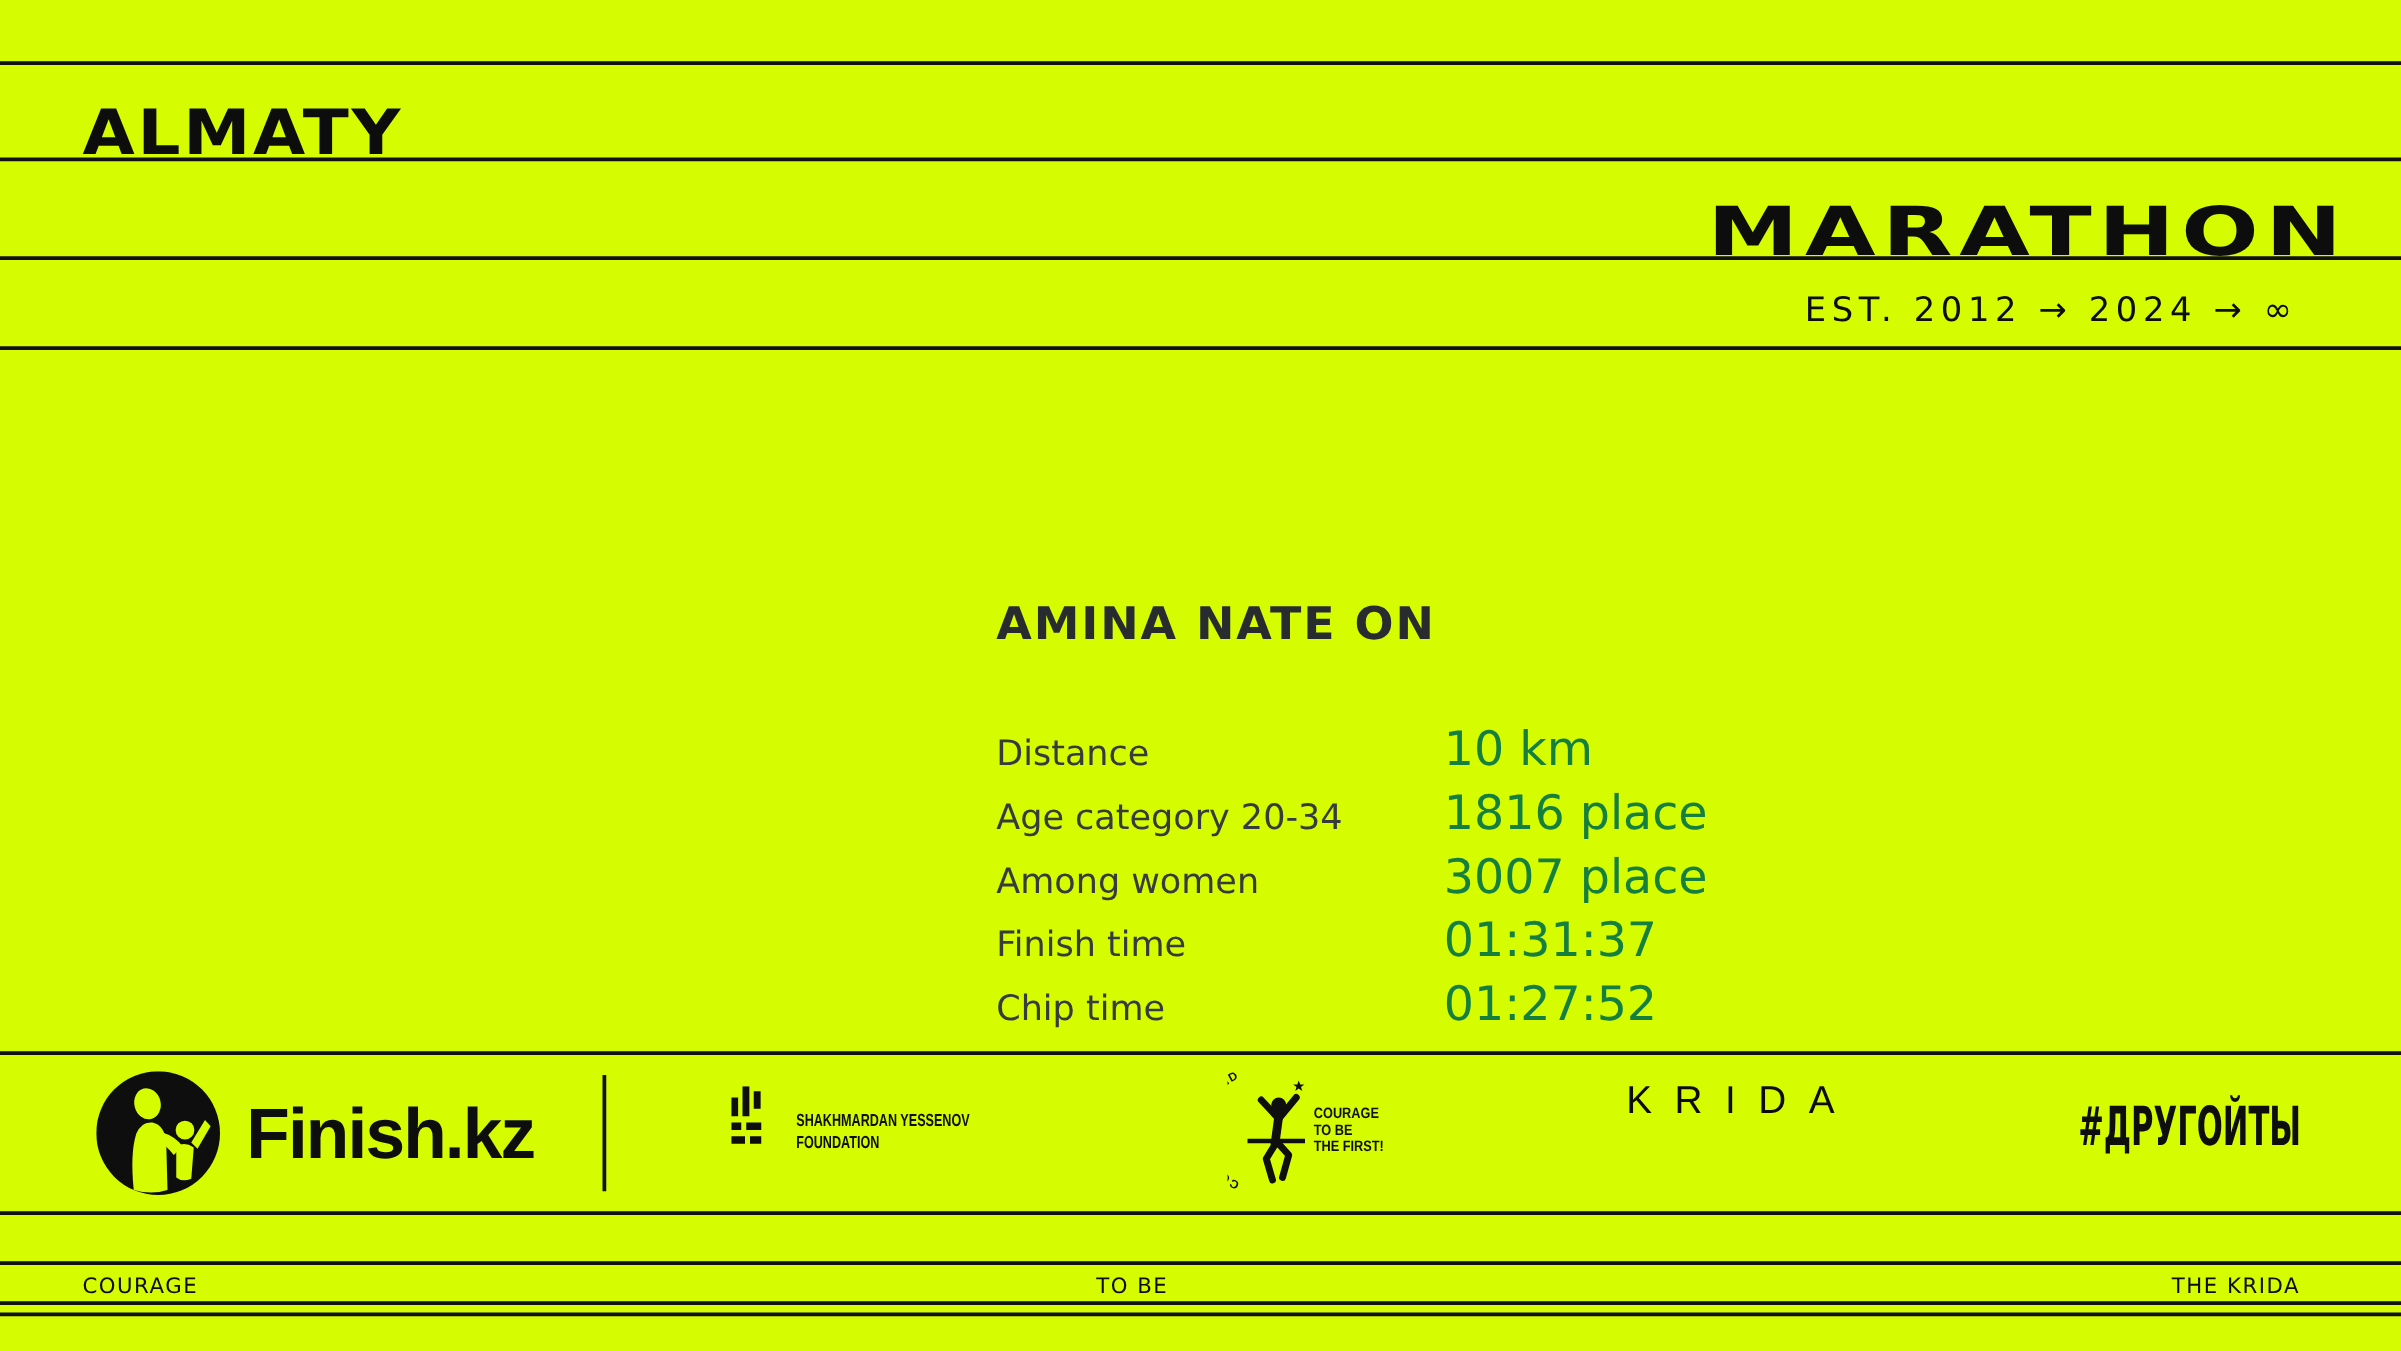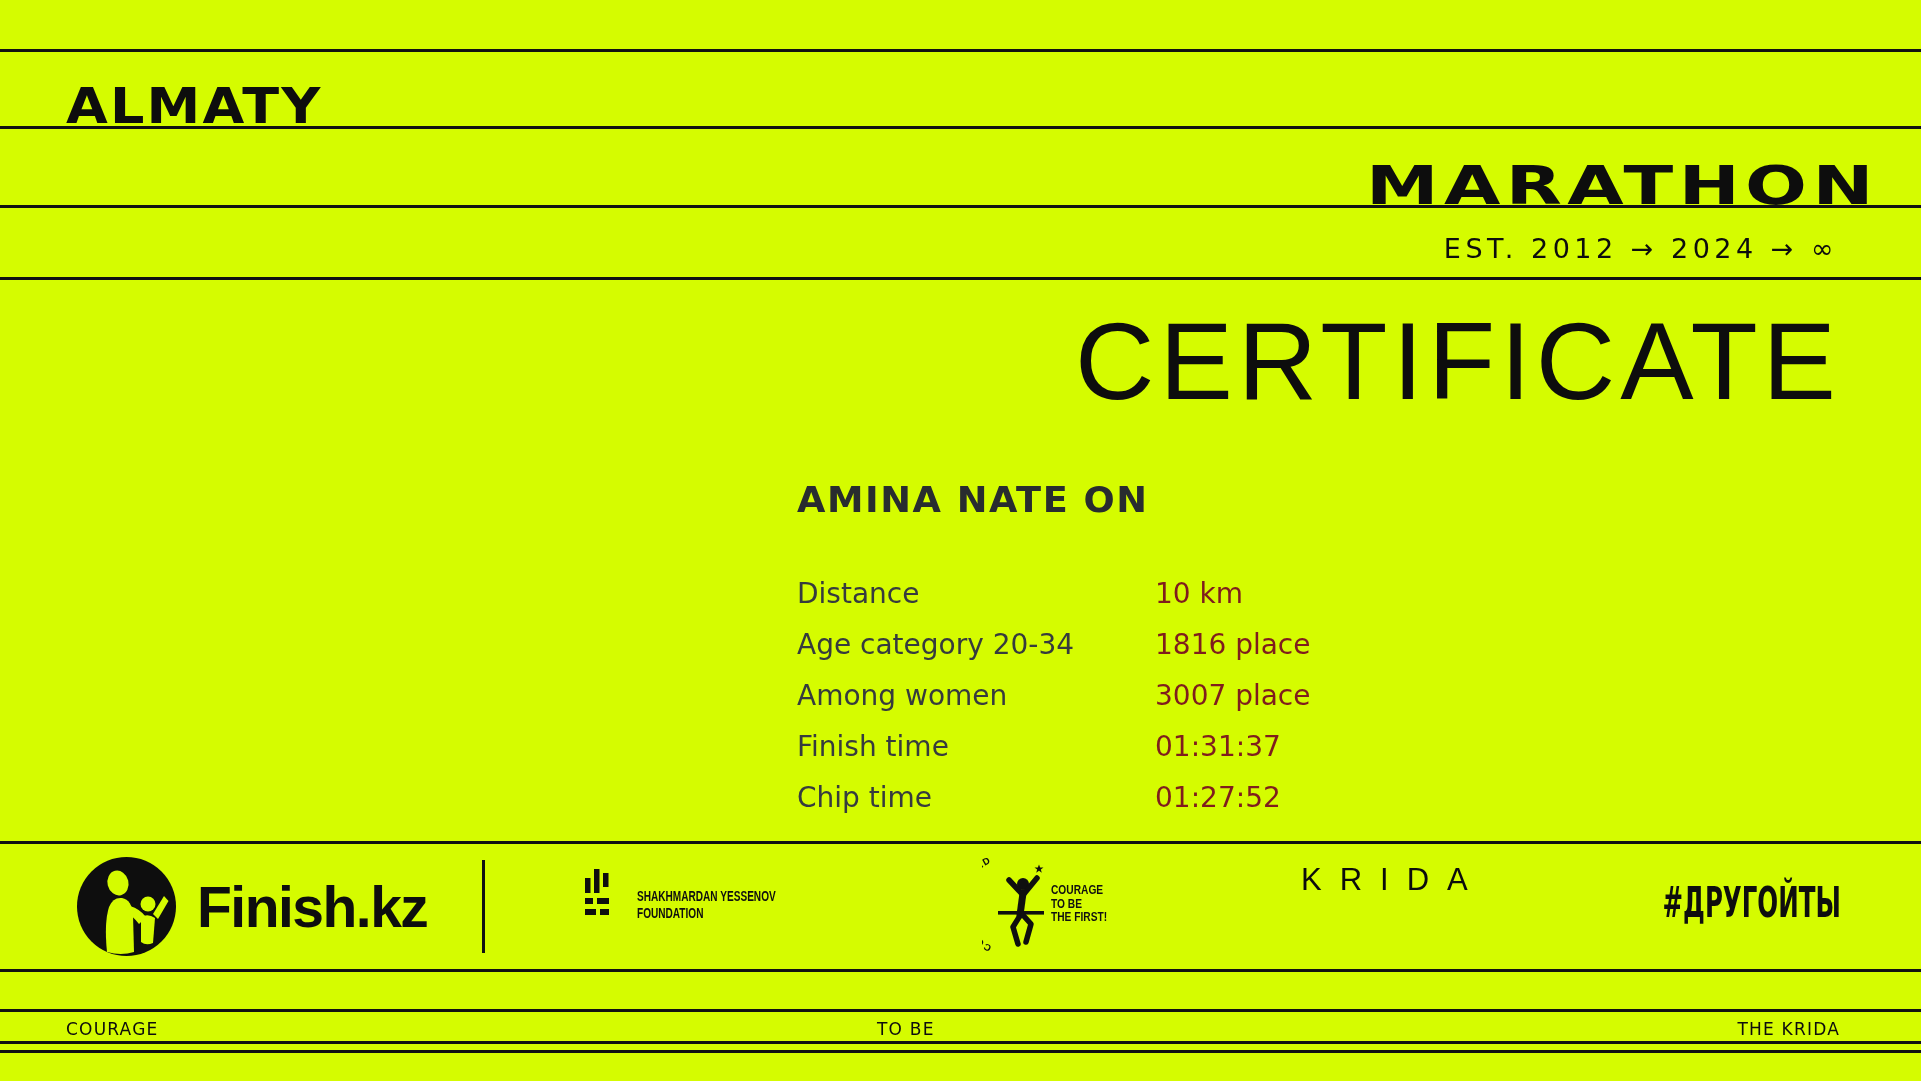--- a/index.html
+++ b/index.html
@@ -38,21 +38,21 @@
   .runner-name{
     position:absolute;left:797px;top:479px;
     font-weight:700;font-size:36px;letter-spacing:1.5px;
     color:#282c2f;white-space:nowrap;
     transform:scaleX(1.02);transform-origin:left top;
   }
 
   .details{position:absolute;left:797px;top:577px;width:780px;}
   .drow{display:flex;align-items:baseline;height:51px;}
   .dlabel{width:358px;font-size:28px;color:#363b3e;white-space:nowrap;}
-  .dvalue{font-size:28px;color:#7f1d1d;white-space:nowrap;}
+  .dvalue{font-size:38px;color:#15803d;white-space:nowrap;}
 
   
   .kaspi{position:absolute;left:77px;top:857px;display:flex;align-items:center;gap:21px;}
   .kaspi-mark{width:99px;height:99px;display:block;}
   .kaspi-text{
     font-family:"Liberation Sans",sans-serif;font-weight:700;
     font-size:57px;letter-spacing:-1.5px;color:#0e0e0e;white-space:nowrap;
   }
   .vdiv{position:absolute;left:482px;top:860px;width:3px;height:93px;background:#111;}
 
@@ -112,21 +112,20 @@
   <div class="band" id="band-almaty">
     <span class="almaty-text">ALMATY</span>
   </div>
   <div class="band" id="band-marathon">
     <span class="marathon-text">MARATHON</span>
   </div>
   <div class="band" id="band-est">
     <span class="est-text">EST. 2012 → 2024 → ∞</span>
   </div>
 
-  <div class="cert-title">CERTIFICATE</div>
 
   <div class="runner-name">AMINA NATE ON</div>
 
   <div class="details">
     <div class="drow">
       <span class="dlabel">Distance</span>
       <span class="dvalue">10 km</span>
     </div>
     <div class="drow">
       <span class="dlabel">Age category 20-34</span>

